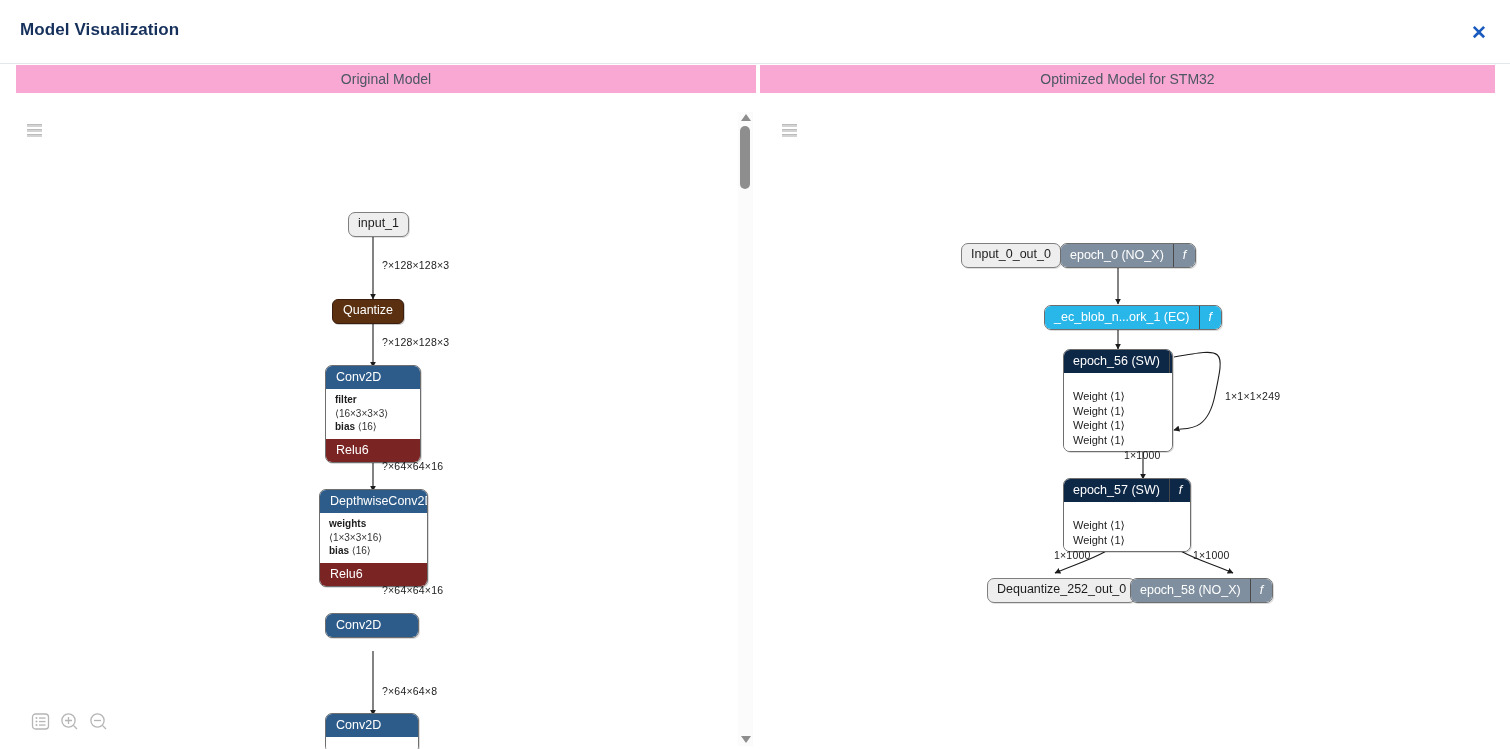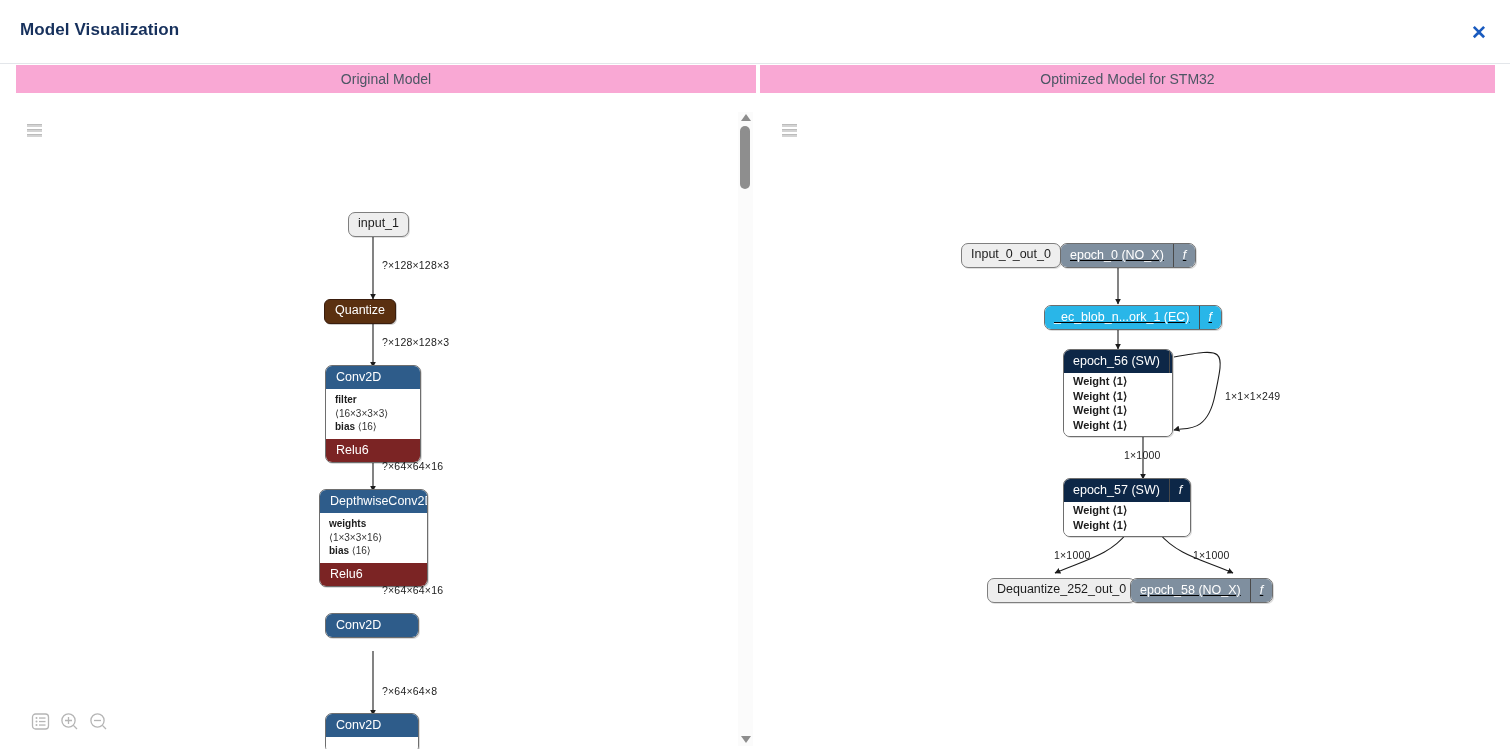--- a/index.html
+++ b/index.html
@@ -130,41 +130,40 @@
   .nb-foot {
     color:#ffffff; font-size:12.5px; padding:4px 10px 5px 10px;
     white-space:nowrap; line-height:1.15;
   }
 
   
   .node-fn {
     display:flex; align-items:flex-end;
     border:1px solid #6e6e6e; border-radius:7px; overflow:hidden;
     box-shadow:1px 1px 0 rgba(0,0,0,0.14);
-    text-decoration:underline;
   }
   .fn-label {
     color:#ffffff; font-size:12.5px; padding:4px 9px 5px 9px;
     white-space:nowrap; line-height:1.15;
   }
   .fn-badge {
     border-left:1px solid #4a4a4a;
     color:#ffffff; font-size:12.5px; font-style:italic;
     padding:4px 9px 5px 9px; line-height:1.15;
     display:flex; align-items:center; justify-content:center;
     min-width:22px;
   }
   .node-fn-box {
     border:1px solid #6e6e6e; border-radius:7px; overflow:hidden;
     background:#ffffff; box-shadow:1px 1px 0 rgba(0,0,0,0.14);
   }
   .fnb-head { display:flex; align-items:stretch; }
   .fnb-body {
-    background:#ffffff; padding:1px 9px 4px 9px;
-    font-size:11px; line-height:1.32; color:#1c1c1c;font-weight:bold;
+    background:#ffffff; padding:16px 9px 4px 9px;
+    font-size:11px; line-height:1.32; color:#1c1c1c;
   }
 
   
   .edge-label {
     position:absolute; font-size:10.5px; color:#1c1c1c;
     white-space:nowrap; letter-spacing:0.2px;
   }
 
   svg.edges { position:absolute; left:0; top:0; overflow:visible; pointer-events:none; }
 </style>
@@ -204,21 +203,21 @@
         <path d="M373,454 L373,478"></path>
         <path d="M373,546 L373,610"></path>
       </g>
     </svg>
 
     <div class="gnode" id="L-input_1" style="left:348px; top:107px;">
       <div class="node-simple">input_1</div>
     </div>
     <div class="edge-label" style="left:382px; top:154px;">?×128×128×3</div>
 
-    <div class="gnode" id="L-quantize" style="left:324px; top:194px;text-align:right;">
+    <div class="gnode" id="L-quantize" style="left:332px; top:194px;text-align:right;">
       <div class="node-pill" style="background:#5a3010;">Quantize</div>
     </div>
     <div class="edge-label" style="left:382px; top:231px;">?×128×128×3</div>
 
     <div class="gnode" id="L-conv2d_1" style="left:325px; top:260px;">
       <div class="node-box" style="width:96px;">
         <div class="nb-head" style="background:#2e5c8a;">Conv2D</div>
         <div class="nb-body">
           <div><span class="attr-k">filter</span>
                <span class="attr-v">⟨16×3×3×3⟩</span></div>

